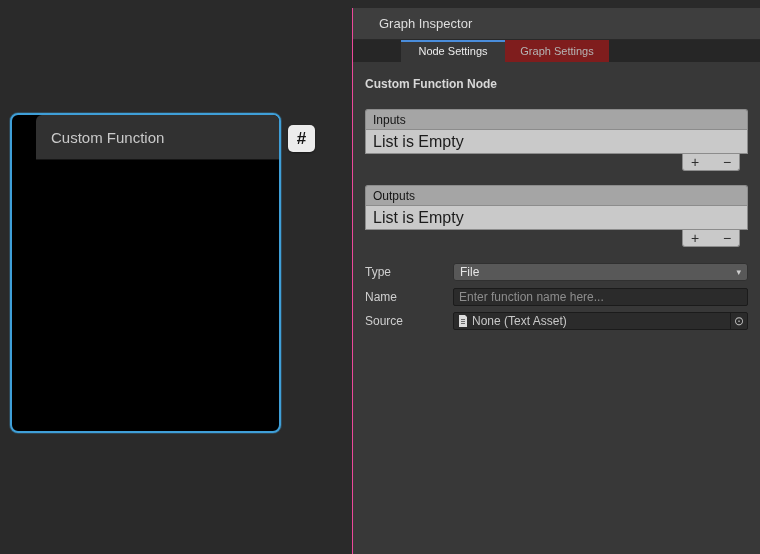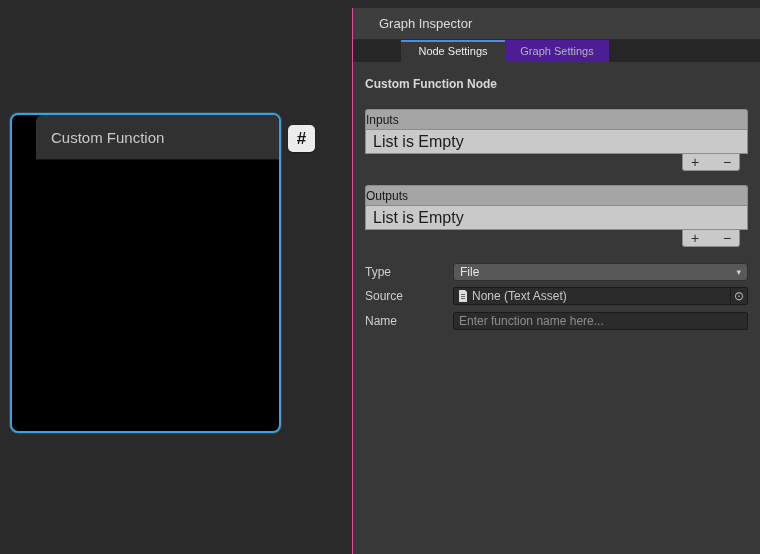--- a/index.html
+++ b/index.html
@@ -48,35 +48,35 @@
     display:flex;flex-direction:column;
   }
   .insp-header{
     height:32px;flex:0 0 32px;background:var(--panel-header-bg);
     border-bottom:1px solid #292929;display:flex;align-items:center;
     padding-left:26px;color:#dedede;font-size:13px;
   }
   .tabbar{height:22px;flex:0 0 22px;background:var(--tabbar-bg);display:flex;padding-left:48px;}
   .tab{
     width:104px;display:flex;align-items:center;justify-content:center;
-    font-size:11px;color:#b5b5b5;background:#4c1d95;position:relative;cursor:default;
+    font-size:11px;color:#b5b5b5;background:#7f1d1d;position:relative;cursor:default;
   }
   .tab.active{background:var(--panel-bg);color:#ececec;}
   .tab.active::before{
     content:"";position:absolute;top:0;left:0;right:0;height:2px;background:var(--accent);
   }
   .insp-body{flex:1;padding:12px;}
   .section-title{font-size:12px;font-weight:bold;color:#d8d8d8;margin:3px 0 18px 0;}
 
   
   .rlist{margin-bottom:14px;}
   .rlist-header{
     height:20px;background:var(--list-header-bg);border:1px solid #8c8c8c;border-bottom:none;
     border-radius:3px 3px 0 0;display:flex;align-items:center;
-    font-size:12px;color:#141414;
+    padding-left:7px;font-size:12px;color:#141414;
   }
   .rlist-body{
     height:25px;background:var(--list-body-bg);border:1px solid #8c8c8c;
     display:flex;align-items:center;padding-left:7px;font-size:16px;color:#1c1c1c;
   }
   .rlist-footer{display:flex;justify-content:flex-end;}
   .rlist-footer-box{
     width:58px;height:17px;background:var(--list-body-bg);border:1px solid #8c8c8c;border-top:none;
     border-radius:0 0 3px 3px;margin-right:8px;display:flex;align-items:center;
     justify-content:center;gap:16px;
@@ -179,41 +179,41 @@
 
     <div class="props">
 
       <div class="prop-row">
         <span class="prop-label">Type</span>
         <div class="prop-field">
           <div class="dropdown">
             <span>File</span>
             <span class="dropdown-arrow">▾</span>
           </div>
+        </div>
+      </div>
+
+      <div class="prop-row">
+        <span class="prop-label">Name</span>
+        <div class="prop-field">
+          <input class="textfield" type="text" placeholder="Enter function name here..." style="">
         </div>
       </div>
 
       <div class="prop-row">
         <span class="prop-label">Source</span>
         <div class="prop-field">
           <div class="objfield">
             <span class="obj-icon">
               <svg width="10" height="12" viewBox="0 0 10 12">
                 <path d="M1 0h6l2 2v10H1z" fill="#dcdcdc"></path>
                 <path d="M3 4.5h4M3 6.5h4M3 8.5h4" stroke="#6a6a6a" stroke-width="1"></path>
               </svg>
             </span>
             <span>None (Text Asset)</span>
             <span class="obj-picker">⊙</span>
           </div>
         </div>
       </div>
 
-      <div class="prop-row">
-        <span class="prop-label">Name</span>
-        <div class="prop-field">
-          <input class="textfield" type="text" placeholder="Enter function name here..." style="">
-        </div>
-      </div>
-
     </div>
   </div>
 </div>
 
 </body></html>

